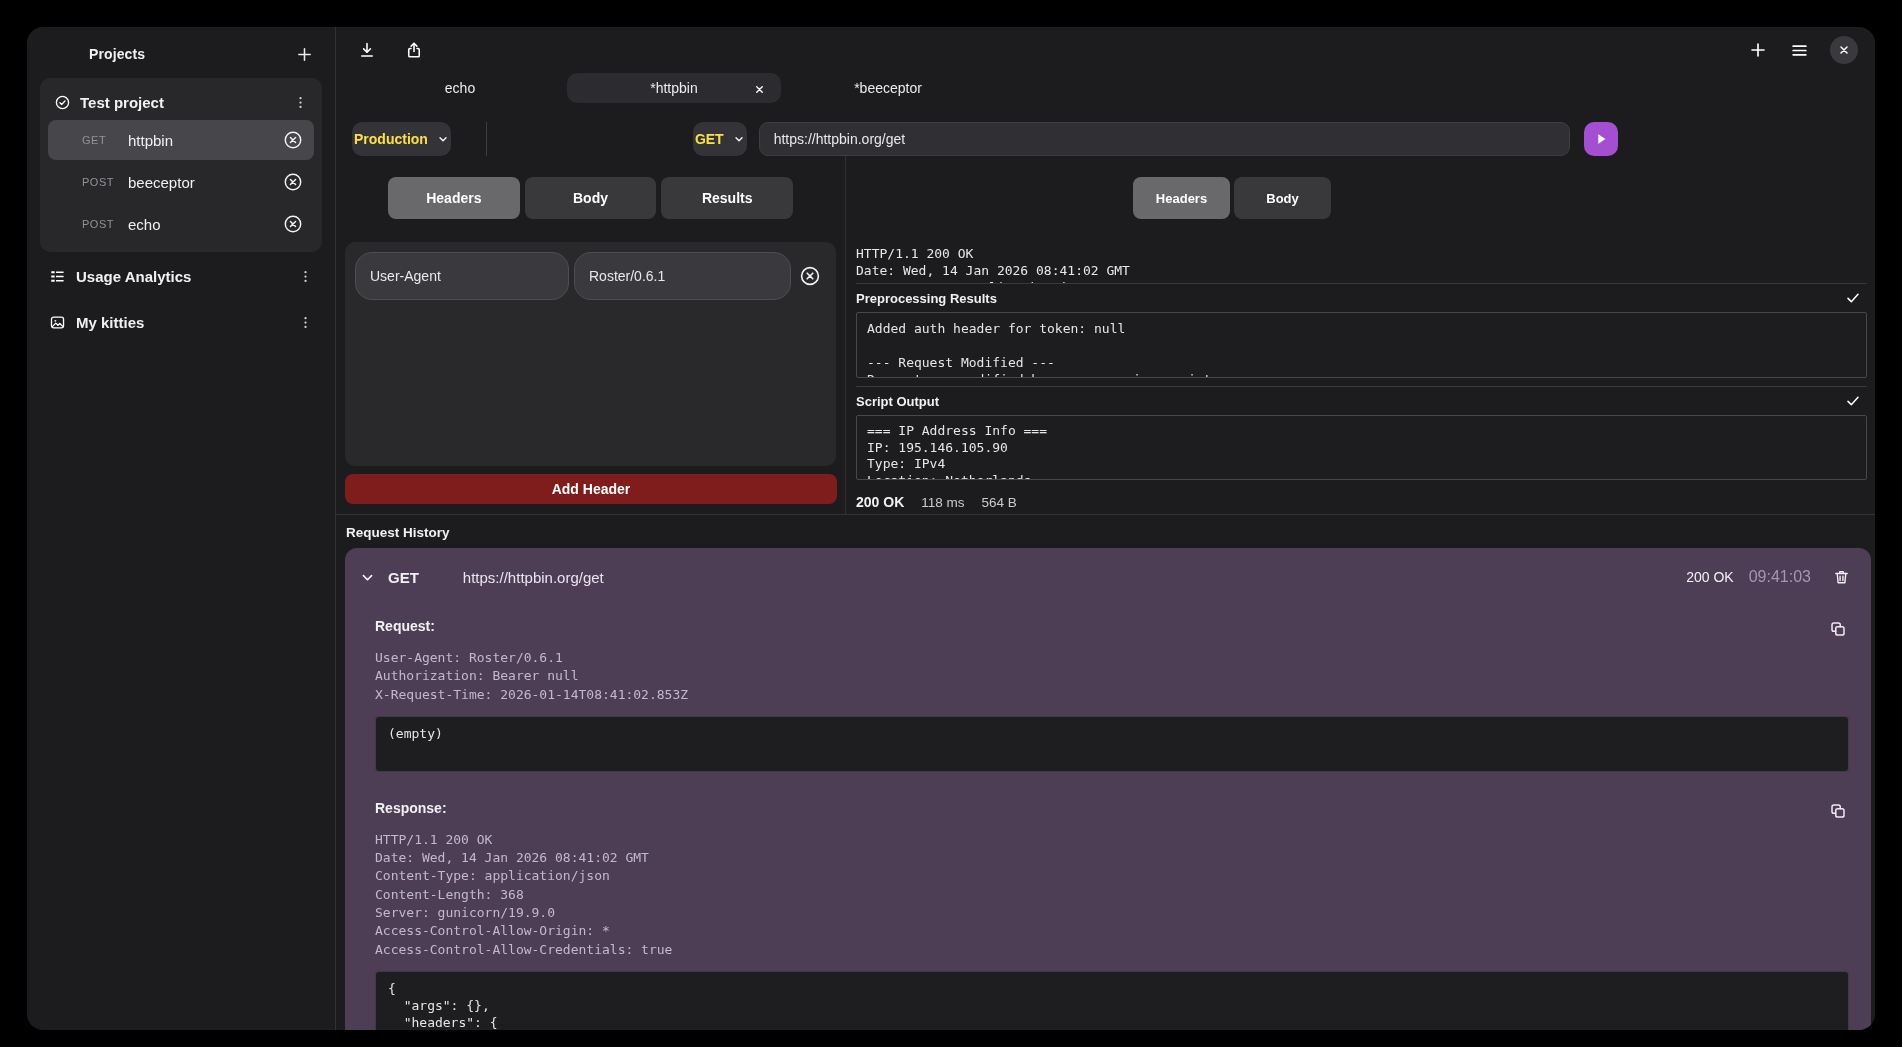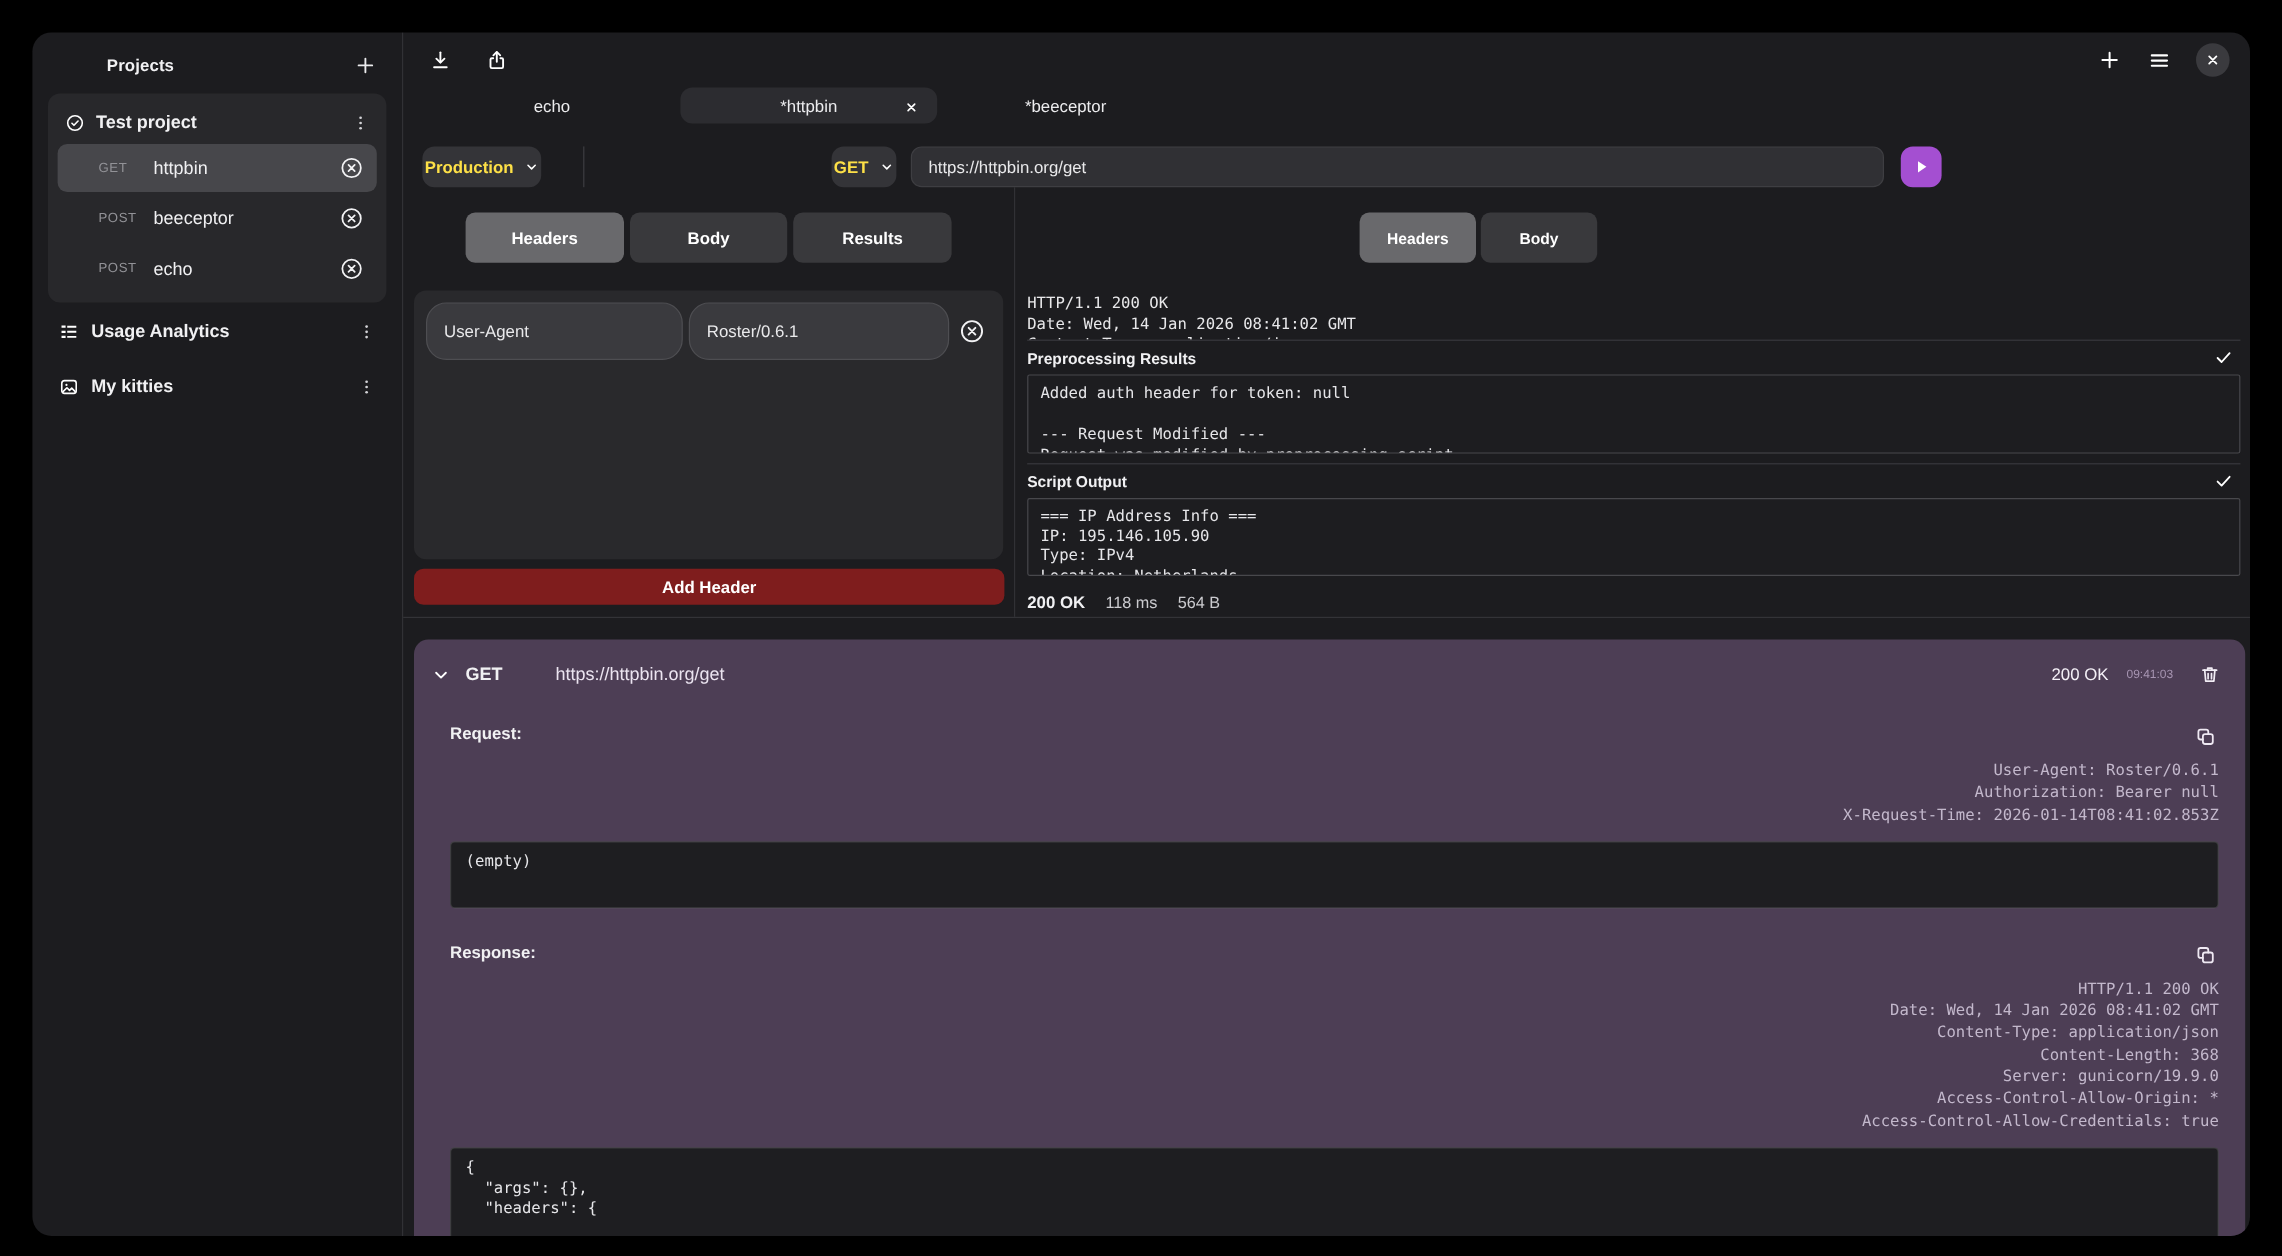--- a/index.html
+++ b/index.html
@@ -74,27 +74,27 @@
 
   
   .history { flex:1; border-top:1px solid #333337; padding:10px 4px 0 9px; min-height:0; }
   .history-title { font-size:13.5px; font-weight:bold; margin-left:1px; }
   .hist-card { margin-top:8px; background:#4d3e55; border-radius:12px; padding:12px 12px 40px; height:600px; }
   .hist-head { display:flex; align-items:center; height:34px; gap:0; }
   .hist-chevron { color:#fff; margin-left:3px; }
   .hist-method { font-size:15px; font-weight:bold; margin-left:13px; }
   .hist-url { font-size:15px; color:#ebe4f0; margin-left:44px; flex:1; }
   .hist-status { font-size:14px; color:#f4f0f7; }
-  .hist-time { font-size:10px; color:#a795b2; margin-left:15px; }
+  .hist-time { font-size:16px; color:#a795b2; margin-left:15px; }
   .hist-trash { margin-left:20px; margin-right:7px; color:#f2edf5; }
   .hist-body { padding:0 10px 0 18px; }
   .hist-sec-head { margin-top:24px; display:flex; align-items:flex-start; justify-content:space-between; }
   .hist-sec-label { font-size:14px; font-weight:bold; }
   .hist-copy { color:#efe9f3; }
-  .hist-mono { margin-top:9px; font-size:13px; line-height:18.3px; color:#c3b8cc;text-align:right; }
+  .hist-mono { margin-top:9px; font-size:13px; line-height:18.3px; color:#c3b8cc; }
   .code-box { margin-top:12px; background:#1e1e21; border:1px solid rgba(255,255,255,.14); border-radius:4px; padding:8px 12px; font-size:13px; line-height:17px; color:#e6e6e9; }
   .empty-box { height:56px; }
   .json-box { height:120px; overflow:hidden; }
   .resp-sec { margin-top:28px; }
 </style>
 </head>
 <body>
 
 <div class="window">
 
@@ -364,20 +364,21 @@
 
         <div class="status-row">
           <span class="status-code">200 OK</span>
           <span class="status-meta">118 ms</span>
           <span class="status-meta">564 B</span>
         </div>
       </div>
     </div>
 
     <div class="history">
+      <div class="history-title">Request History</div>
 
       <div class="hist-card">
         <div class="hist-head">
           <span class="hist-chevron">
               <svg width="15" height="15" viewBox="0 0 24 24" fill="none" stroke="#fff" stroke-width="2.5" stroke-linecap="round" stroke-linejoin="round">
                 <path d="M5.5 9l6.5 6.5L18.5 9"></path>
               </svg>
             </span>
           <span class="hist-method">GET</span>
           <span class="hist-url">https://httpbin.org/get</span>

